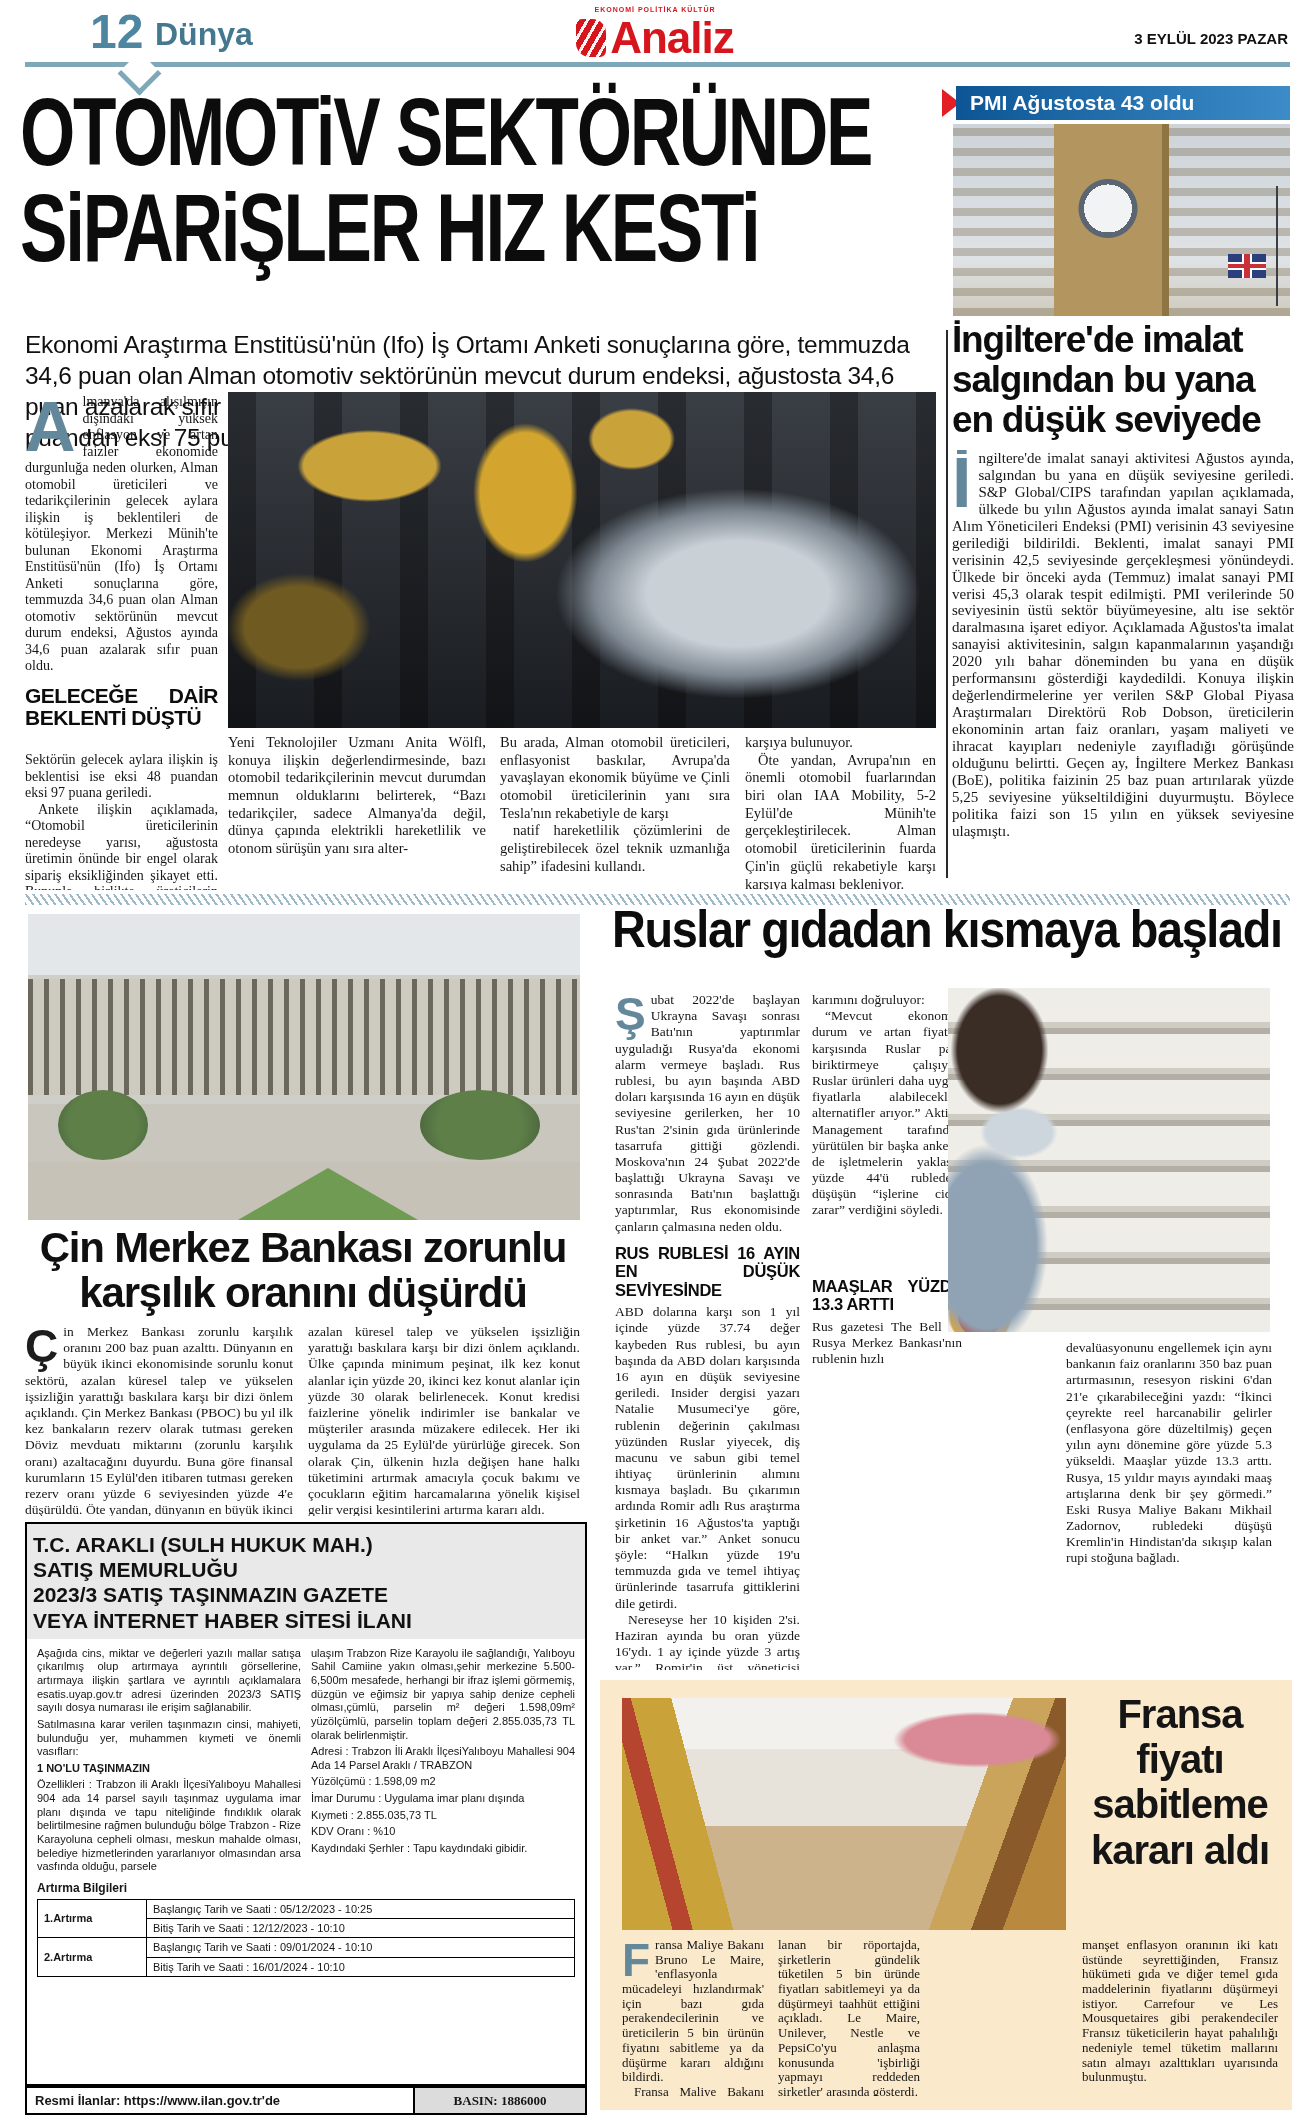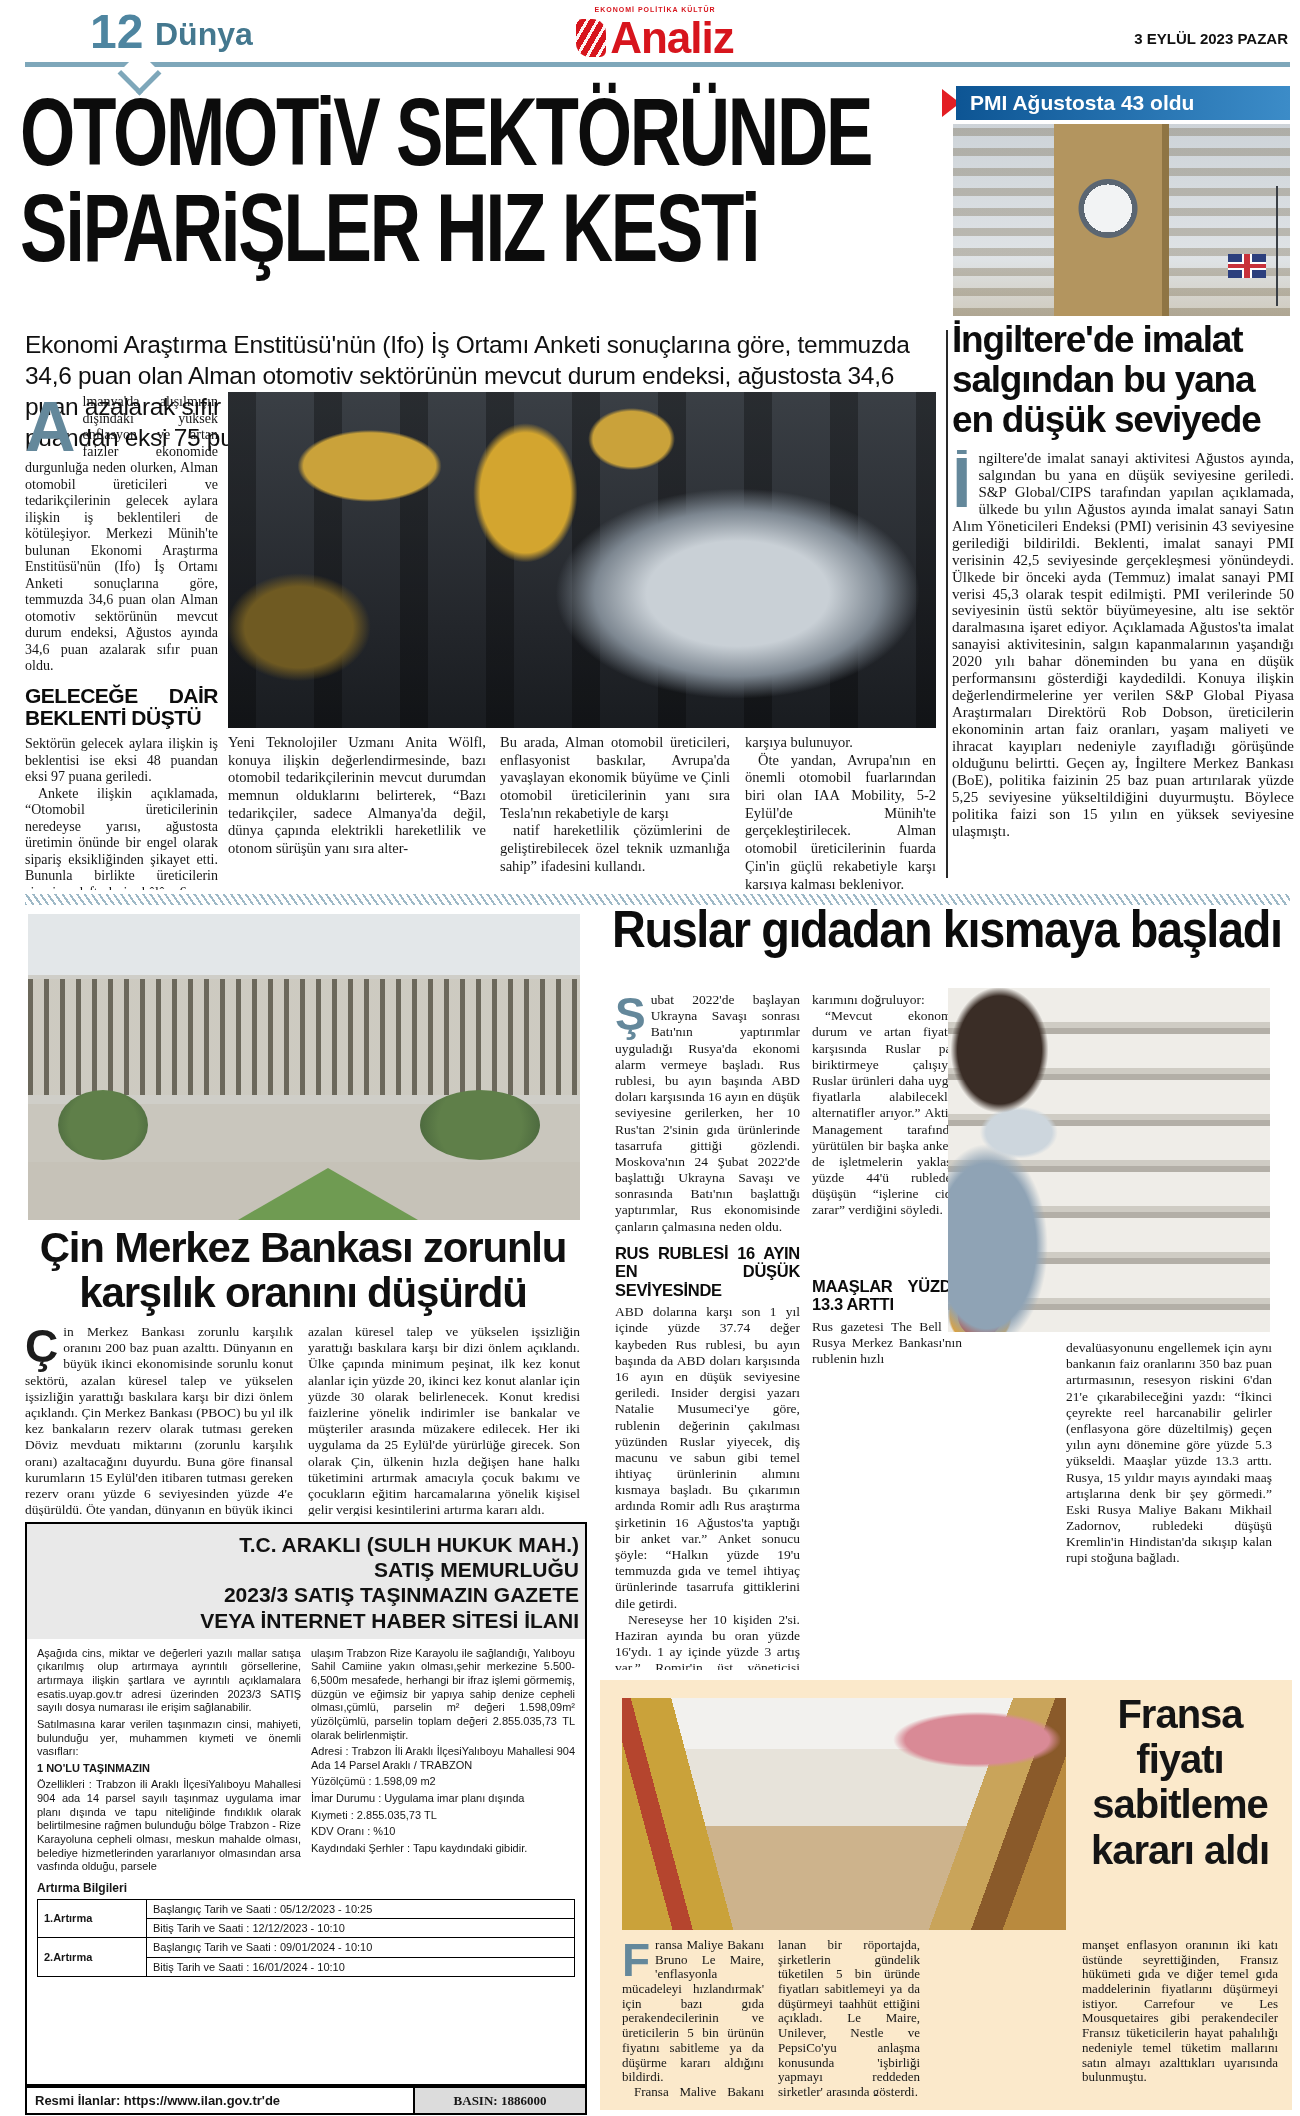--- a/index.html
+++ b/index.html
@@ -27,21 +27,21 @@
       border-top:14px solid transparent;border-bottom:14px solid transparent;border-left:18px solid #e31e24;}
   .pmi-bar{position:absolute;left:14px;right:0;top:0;bottom:0;color:#fff;
       background:linear-gradient(90deg,#0d5594,#3c8cc8);font:bold 21px/34px "Liberation Sans",sans-serif;padding-left:14px;}
   .subheadline{left:25px;top:304px;width:908px;font:500 24.5px/1.27 "Liberation Sans",sans-serif;color:#101010;letter-spacing:-0.3px;}
   .newscol{font:14.5px/1.22 "Liberation Serif",serif;text-align:justify;overflow:hidden;}
   .newscol p{margin:0;}
   .newscol p + p{text-indent:13px;}
   .dropcap{float:left;font:bold 70px/0.82 "Liberation Sans",sans-serif;color:#64889b;margin:5px 7px 0 0;}
   .dropcap.small{font-size:46px;line-height:0.85;margin:3px 5px 0 0;}
   .dropcap.dark{color:#1d1d1d;}
-  .col-sub{font:bold 21px/1.08 "Liberation Sans",sans-serif;color:#0c0c0c;margin:10px 0 6px;letter-spacing:-0.5px;}
+  .col-sub{font:bold 21px/1.08 "Liberation Sans",sans-serif;color:#0c0c0c;margin:10px 0 22px;letter-spacing:-0.5px;}
   .mini-sub{font:bold 16.5px/1.12 "Liberation Sans",sans-serif;color:#0c0c0c;margin:9px 0 5px;letter-spacing:-0.3px;}
   .main-col1{left:25px;top:394px;width:193px;max-height:496px;font-size:14px;line-height:1.18;}
   .main-col2{left:228px;top:734px;width:258px;max-height:156px;}
   .main-col3{left:500px;top:734px;width:230px;max-height:156px;}
   .main-col4{left:745px;top:734px;width:191px;max-height:156px;}
   
   .photo{background-color:#9aa0a6;}
   .factory{left:228px;top:392px;width:708px;height:336px;
     background:
       radial-gradient(ellipse 120px 60px at 20% 22%,#caa23a 0 55%,transparent 60%),
@@ -115,21 +115,21 @@
   .fr-headline{position:absolute;right:14px;top:12px;width:196px;text-align:center;
       font:bold 40px/1.13 "Liberation Sans",sans-serif;color:#151515;letter-spacing:-1px;}
   .fr-col{position:absolute;top:258px;font-size:13px;line-height:1.13;text-align:justify;overflow:hidden;max-height:158px;
       font-family:"Liberation Serif",serif;}
   .fr-col p{margin:0;} .fr-col p + p{text-indent:12px;}
   .fr-col1{left:22px;width:142px;}
   .fr-col2{left:178px;width:142px;}
   .fr-col4{right:14px;width:196px;top:258px;}
   
   .legal{left:25px;top:1522px;width:558px;height:560px;border:2px solid #000;background:#fff;}
-  .legal-title{background:#e9e9e9;text-align:right;font:bold 21px/1.2 "Liberation Sans",sans-serif;
+  .legal-title{background:#e9e9e9;text-align:left;font:bold 21px/1.2 "Liberation Sans",sans-serif;
       color:#111;padding:8px 6px 6px;}
   .legal-cols{display:flex;gap:10px;padding:8px 10px 0;}
   .legal-col{flex:1;font:11px/1.24 "Liberation Sans",sans-serif;text-align:justify;}
   .legal-col p{margin:0 0 3px;}
   .legal-bold{font-weight:bold;}
   .legal-label{font:bold 12px "Liberation Sans",sans-serif;padding:4px 10px 2px;}
   .legal-table{margin:2px 10px 0;border:1.5px solid #000;font:11px/1.3 "Liberation Sans",sans-serif;}
   .lt-row{display:flex;border-bottom:1.5px solid #000;}
   .lt-row:last-child{border-bottom:none;}
   .lt-name{width:96px;border-right:1.5px solid #000;padding:6px 6px;font-weight:bold;display:flex;align-items:center;}

